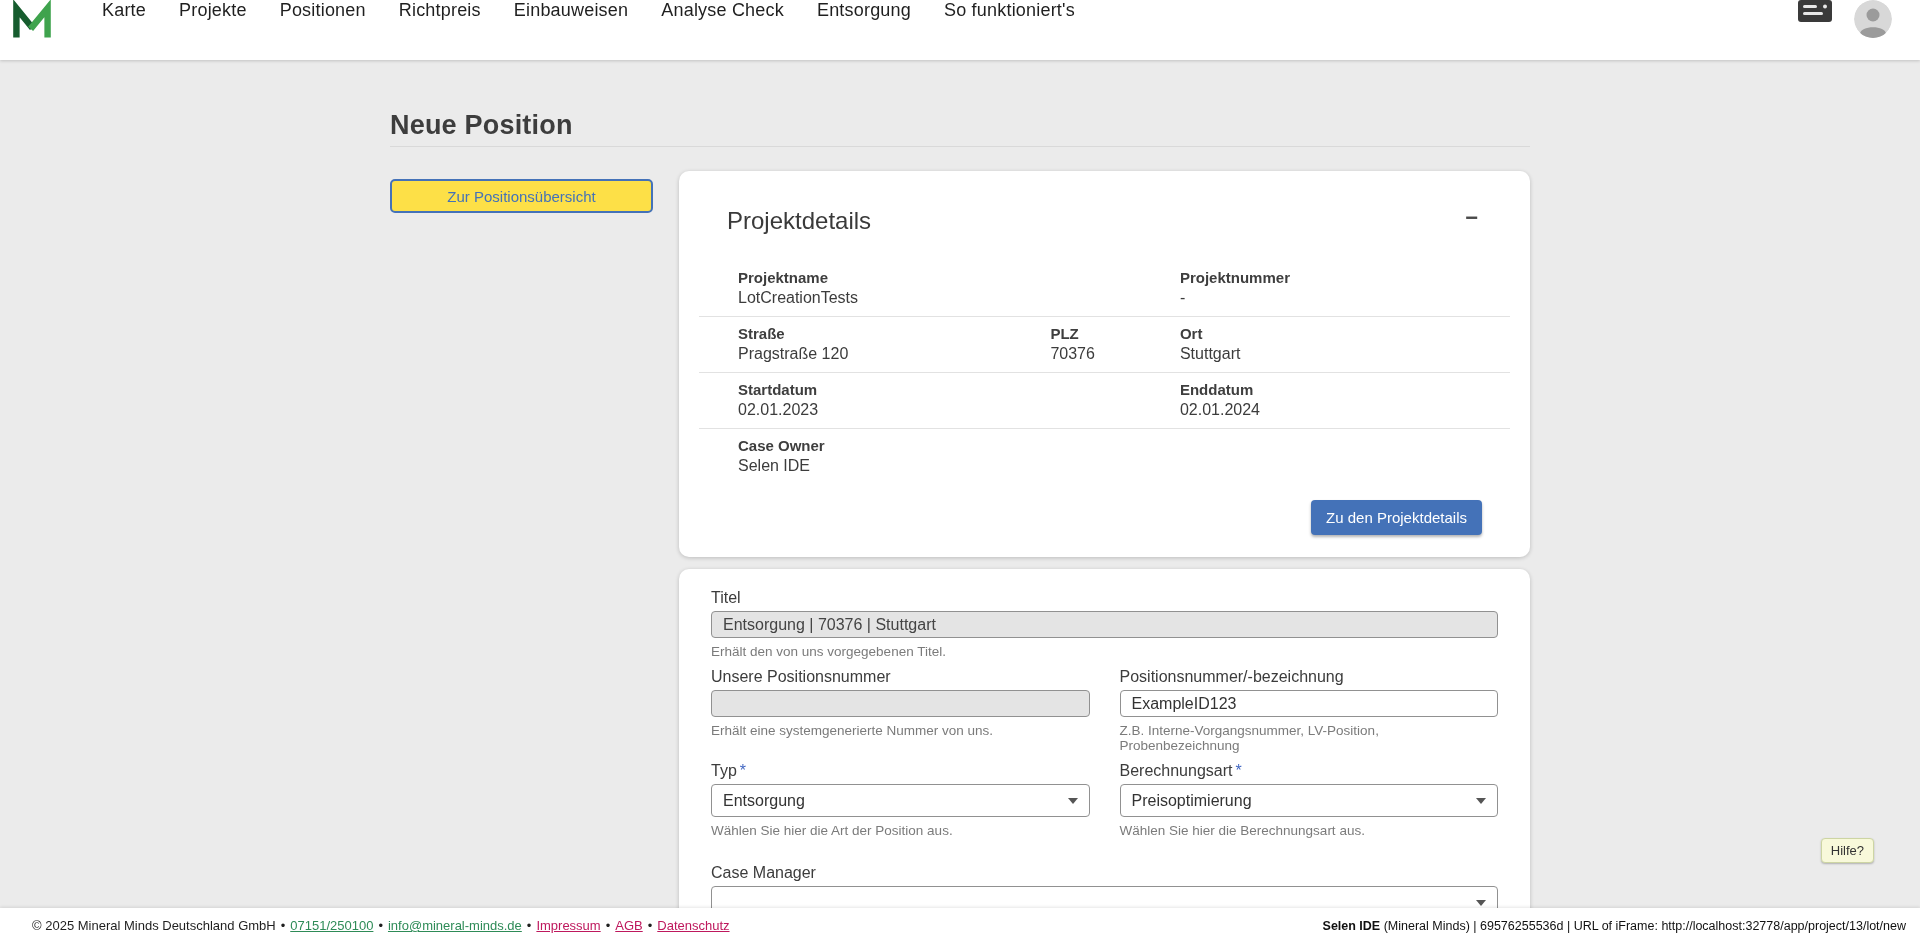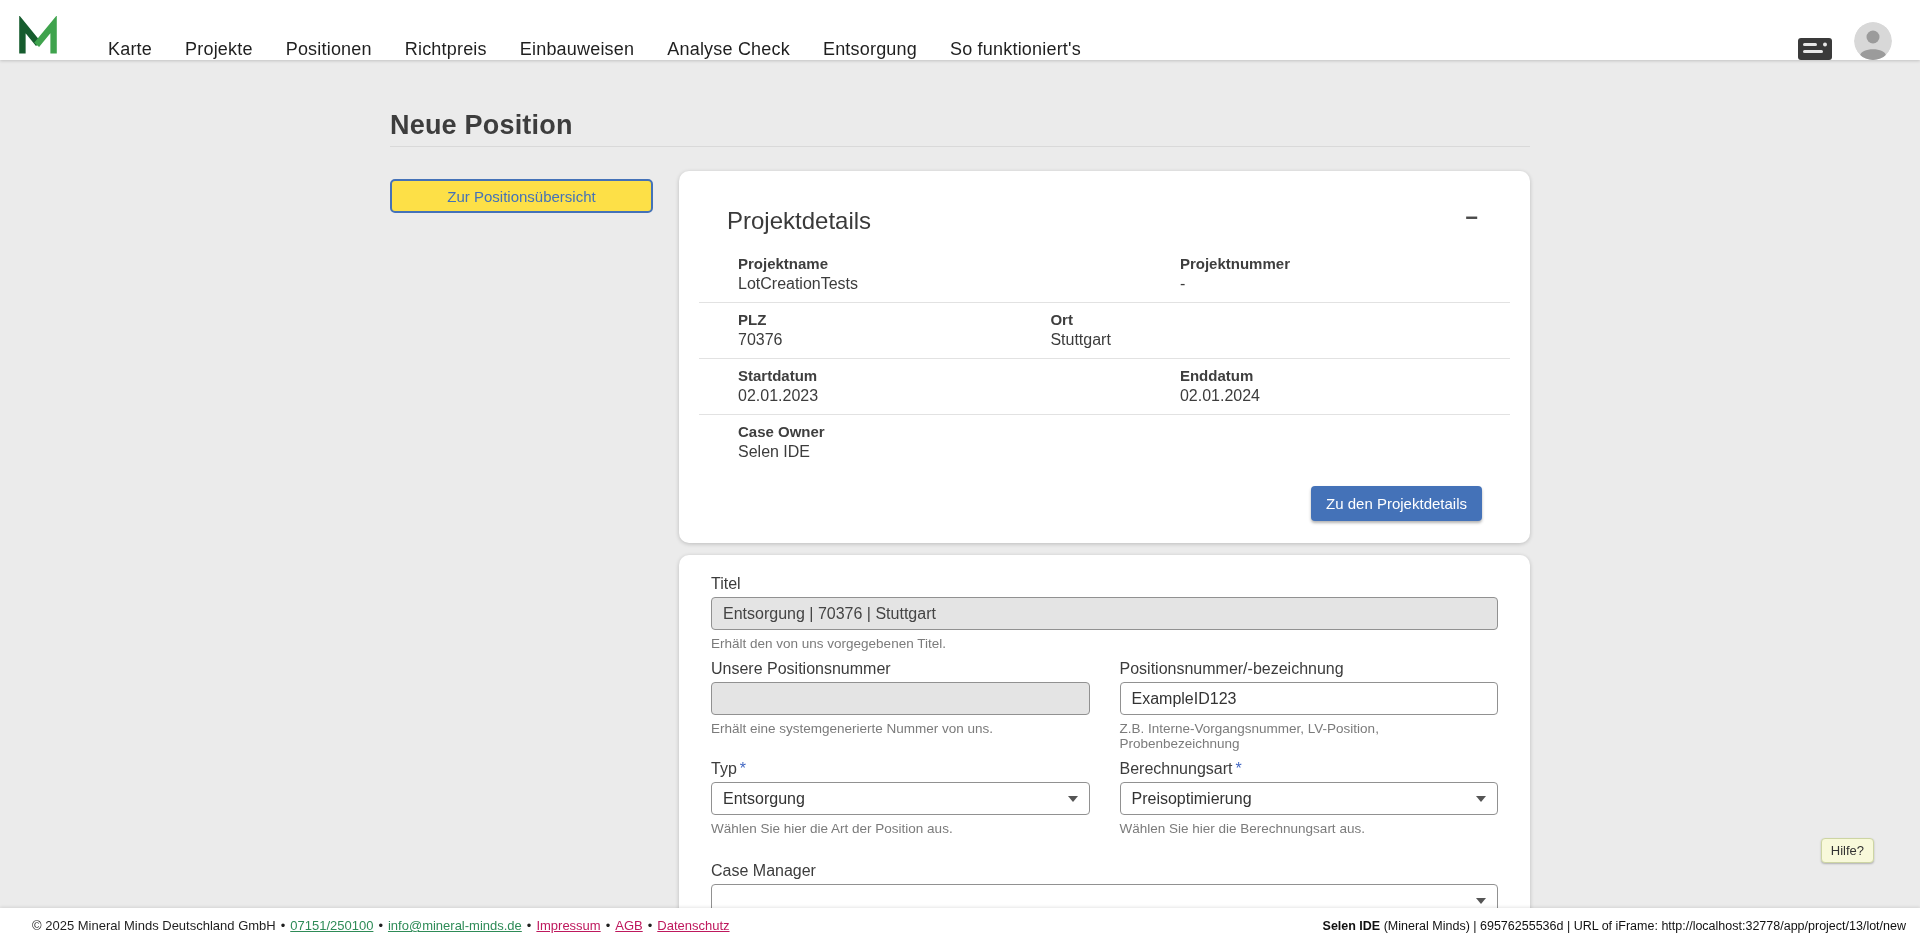--- a/index.html
+++ b/index.html
@@ -7,22 +7,22 @@
   body {
     width: 1920px; height: 943px; overflow: hidden;
     background: #ebebeb;
     font-family: "Liberation Sans", sans-serif;
     position: relative;
   }
 
   
   .topbar {
     height: 60px; background: #fff;
-    display: flex; align-items: flex-end;
-    padding: 0 28px 0 16px;
+    display: flex; align-items: flex-start;
+    padding: 0 28px 0 10px;
     box-shadow: 0 1px 3px rgba(0,0,0,.18);
     position: relative; z-index: 5;
   }
   .logo { width: 44px; height: 44px; margin-right: 48px; display: flex; align-items: center; cursor: pointer; }
   nav.mainnav { display: flex; align-items: center; gap: 33px; }
   .nav-item {
     font-size: 18px; color: #1f1f1f; text-decoration: none;
     font-weight: 500; letter-spacing: .2px; cursor: pointer; white-space: nowrap;
   }
   .topbar-spacer { flex: 1; }
@@ -50,42 +50,42 @@
   .card { background: #fff; border-radius: 10px; box-shadow: 0 1px 4px rgba(0,0,0,.2); }
   .pd-card { padding: 26px 20px 16px; }
   .card-head { display: flex; justify-content: space-between; align-items: flex-start; padding: 0 28px; }
   h2.card-title { font-size: 24px; font-weight: 400; color: #3a3a3a; margin: 10px 0 0; }
   .collapse-btn {
     border: none; background: none; font-size: 22px; font-weight: 700;
     color: #4a4a4a; cursor: pointer; line-height: 1; padding: 10px 4px 2px;
     font-family: inherit;
   }
 
-  .pd-table { margin-top: 12px; }
+  .pd-table { margin-top: 26px; }
   .pd-row { display: grid; grid-template-columns: 41% 17% 42%; padding: 8px 10px 9px 39px; }
   .pd-row + .pd-row { border-top: 1px solid #e2e2e2; }
   .pd-label { font-size: 15px; font-weight: 700; color: #3e3e3e; margin-bottom: 3px; }
   .pd-value { font-size: 16px; color: #3c3c3c; }
   .c-span2 { grid-column: 1 / 3; }
   .c3 { grid-column: 3; }
   .c-full { grid-column: 1 / -1; }
 
   .card-actions { display: flex; justify-content: flex-end; padding: 16px 28px 6px; }
   .primary-btn {
     background: #4472b8; color: #fff; border: none; border-radius: 4px;
     font-size: 15px; padding: 9px 15px; cursor: pointer;
     box-shadow: 0 2px 3px rgba(0,0,0,.3); font-family: inherit;
   }
 
   
   .form-card { margin-top: 12px; padding: 20px 32px 40px; }
   .form-group label { display: block; font-size: 16px; color: #3c3c3c; margin-bottom: 4px; }
   .req { color: #4267c2; margin-left: 3px; }
   .text-input {
-    width: 100%; height: 33px; border: 1px solid #919191; border-radius: 4px;
+    width: 100%; height: 27px; border: 1px solid #919191; border-radius: 4px;
     padding: 0 11px; font-size: 16px; color: #333; font-family: inherit; background: #fff;
   }
   .text-input:disabled { background: #e4e4e4; color: #444; }
   .helper { font-size: 13.5px; color: #7b7b7b; margin-top: 6px; }
   .form-row { display: flex; gap: 30px; margin-top: 9px; }
   .half { flex: 1; min-width: 0; }
   .mt { margin-top: 26px; }
   .select-box {
     height: 33px; border: 1px solid #919191; border-radius: 4px;
     padding: 0 11px; display: flex; align-items: center; justify-content: space-between;
@@ -182,20 +182,24 @@
               <div class="pd-value">LotCreationTests</div>
             </div>
             <div class="pd-cell c3">
               <div class="pd-label">Projektnummer</div>
               <div class="pd-value">-</div>
             </div>
           </div>
 
           <div class="pd-row">
             <div class="pd-cell">
+              <div class="pd-label">Straße</div>
+              <div class="pd-value">Pragstraße 120</div>
+            </div>
+            <div class="pd-cell">
               <div class="pd-label">PLZ</div>
               <div class="pd-value">70376</div>
             </div>
             <div class="pd-cell">
               <div class="pd-label">Ort</div>
               <div class="pd-value">Stuttgart</div>
             </div>
           </div>
 
           <div class="pd-row">

